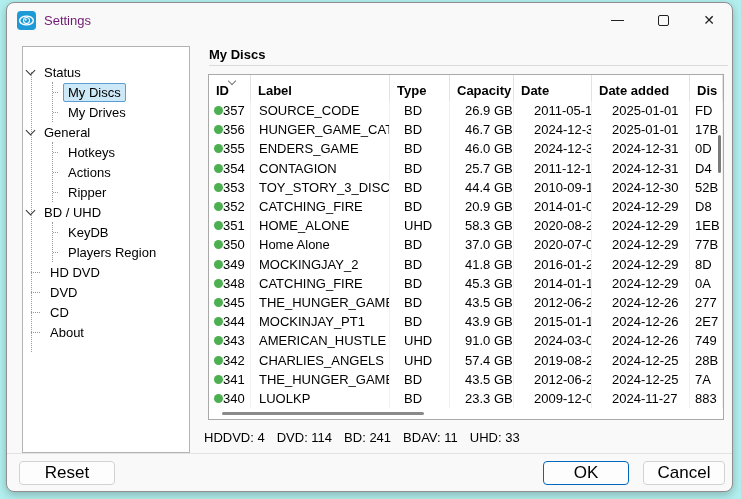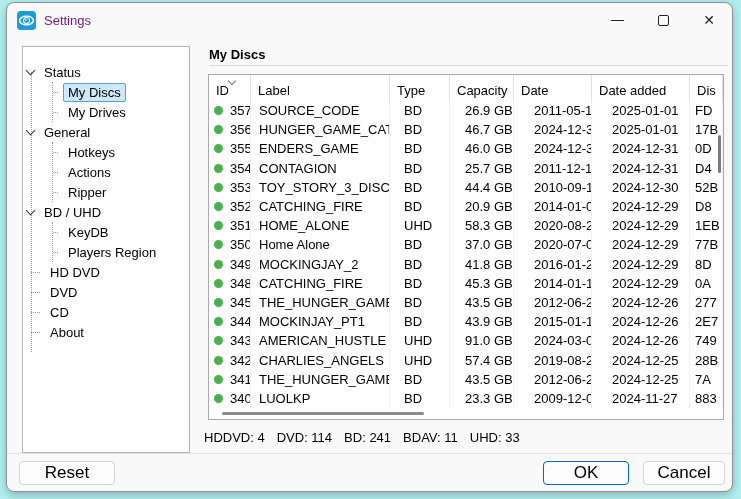--- a/index.html
+++ b/index.html
@@ -48,36 +48,36 @@
   .tree-row.selected .tree-label { background: #cde8f6; border-color: #5b9dd5; }
   .tree-group { margin-left: 29px; border-left: 1px dotted #9a9a9a; }
   
   .main-title { position: absolute; left: 202px; top: 44px; font-weight: bold; font-size: 13px; }
   .title-sep { position: absolute; left: 202px; top: 62px; width: 519px; height: 0; border-top: 1px solid #dadada; }
   .table {
     position: absolute; left: 201px; top: 71px; width: 516px; height: 346px;
     background: #fff; border: 1px solid #a9a9a9; overflow: hidden;
   }
   .grid-row { display: grid; grid-template-columns: 42px 139px 60px 64px 78px 98px 1fr; }
-  .thead { height: 26px; }
+  .thead { height: 26px; font-weight: bold; }
   .th {
     position: relative; padding: 8px 0 0 7px; font-size: 13px;
     border-right: 1px solid #e2e2e2; white-space: nowrap; overflow: hidden;
   }
   .sort-chev {
     position: absolute; left: 20px; top: 3px; width: 6px; height: 6px;
     border-right: 1.2px solid #777; border-bottom: 1.2px solid #777; transform: rotate(45deg);
   }
   .tbody .grid-row { height: 19.2px; }
   .td {
     display: flex; align-items: center;
     font-size: 13px; white-space: nowrap; overflow: hidden;
     border-right: 1px solid #f1f1f1;
   }
-  .td.c-id { padding-left: 5px; gap: 7px; }
+  .td.c-id { padding-left: 5px; }
   .td.c-label { padding-left: 8px; }
   .td.c-type { padding-left: 14px; }
   .td.c-capacity { padding-left: 15px; }
   .td.c-date, .td.c-added { padding-left: 20px; }
   .td.c-disc { padding-left: 5px; }
   .dot { width: 9px; height: 9px; border-radius: 50%; flex: 0 0 auto; }
   .vthumb { position: absolute; left: 509px; top: 60px; width: 3px; height: 38px; background: #7a7a7a; border-radius: 2px; }
   .hthumb { position: absolute; left: 13px; top: 337px; width: 202px; height: 3px; background: #8a8a8a; border-radius: 2px; }
   
   .statusbar { position: absolute; left: 197px; top: 427px; display: flex; gap: 12px; font-size: 13px; }

